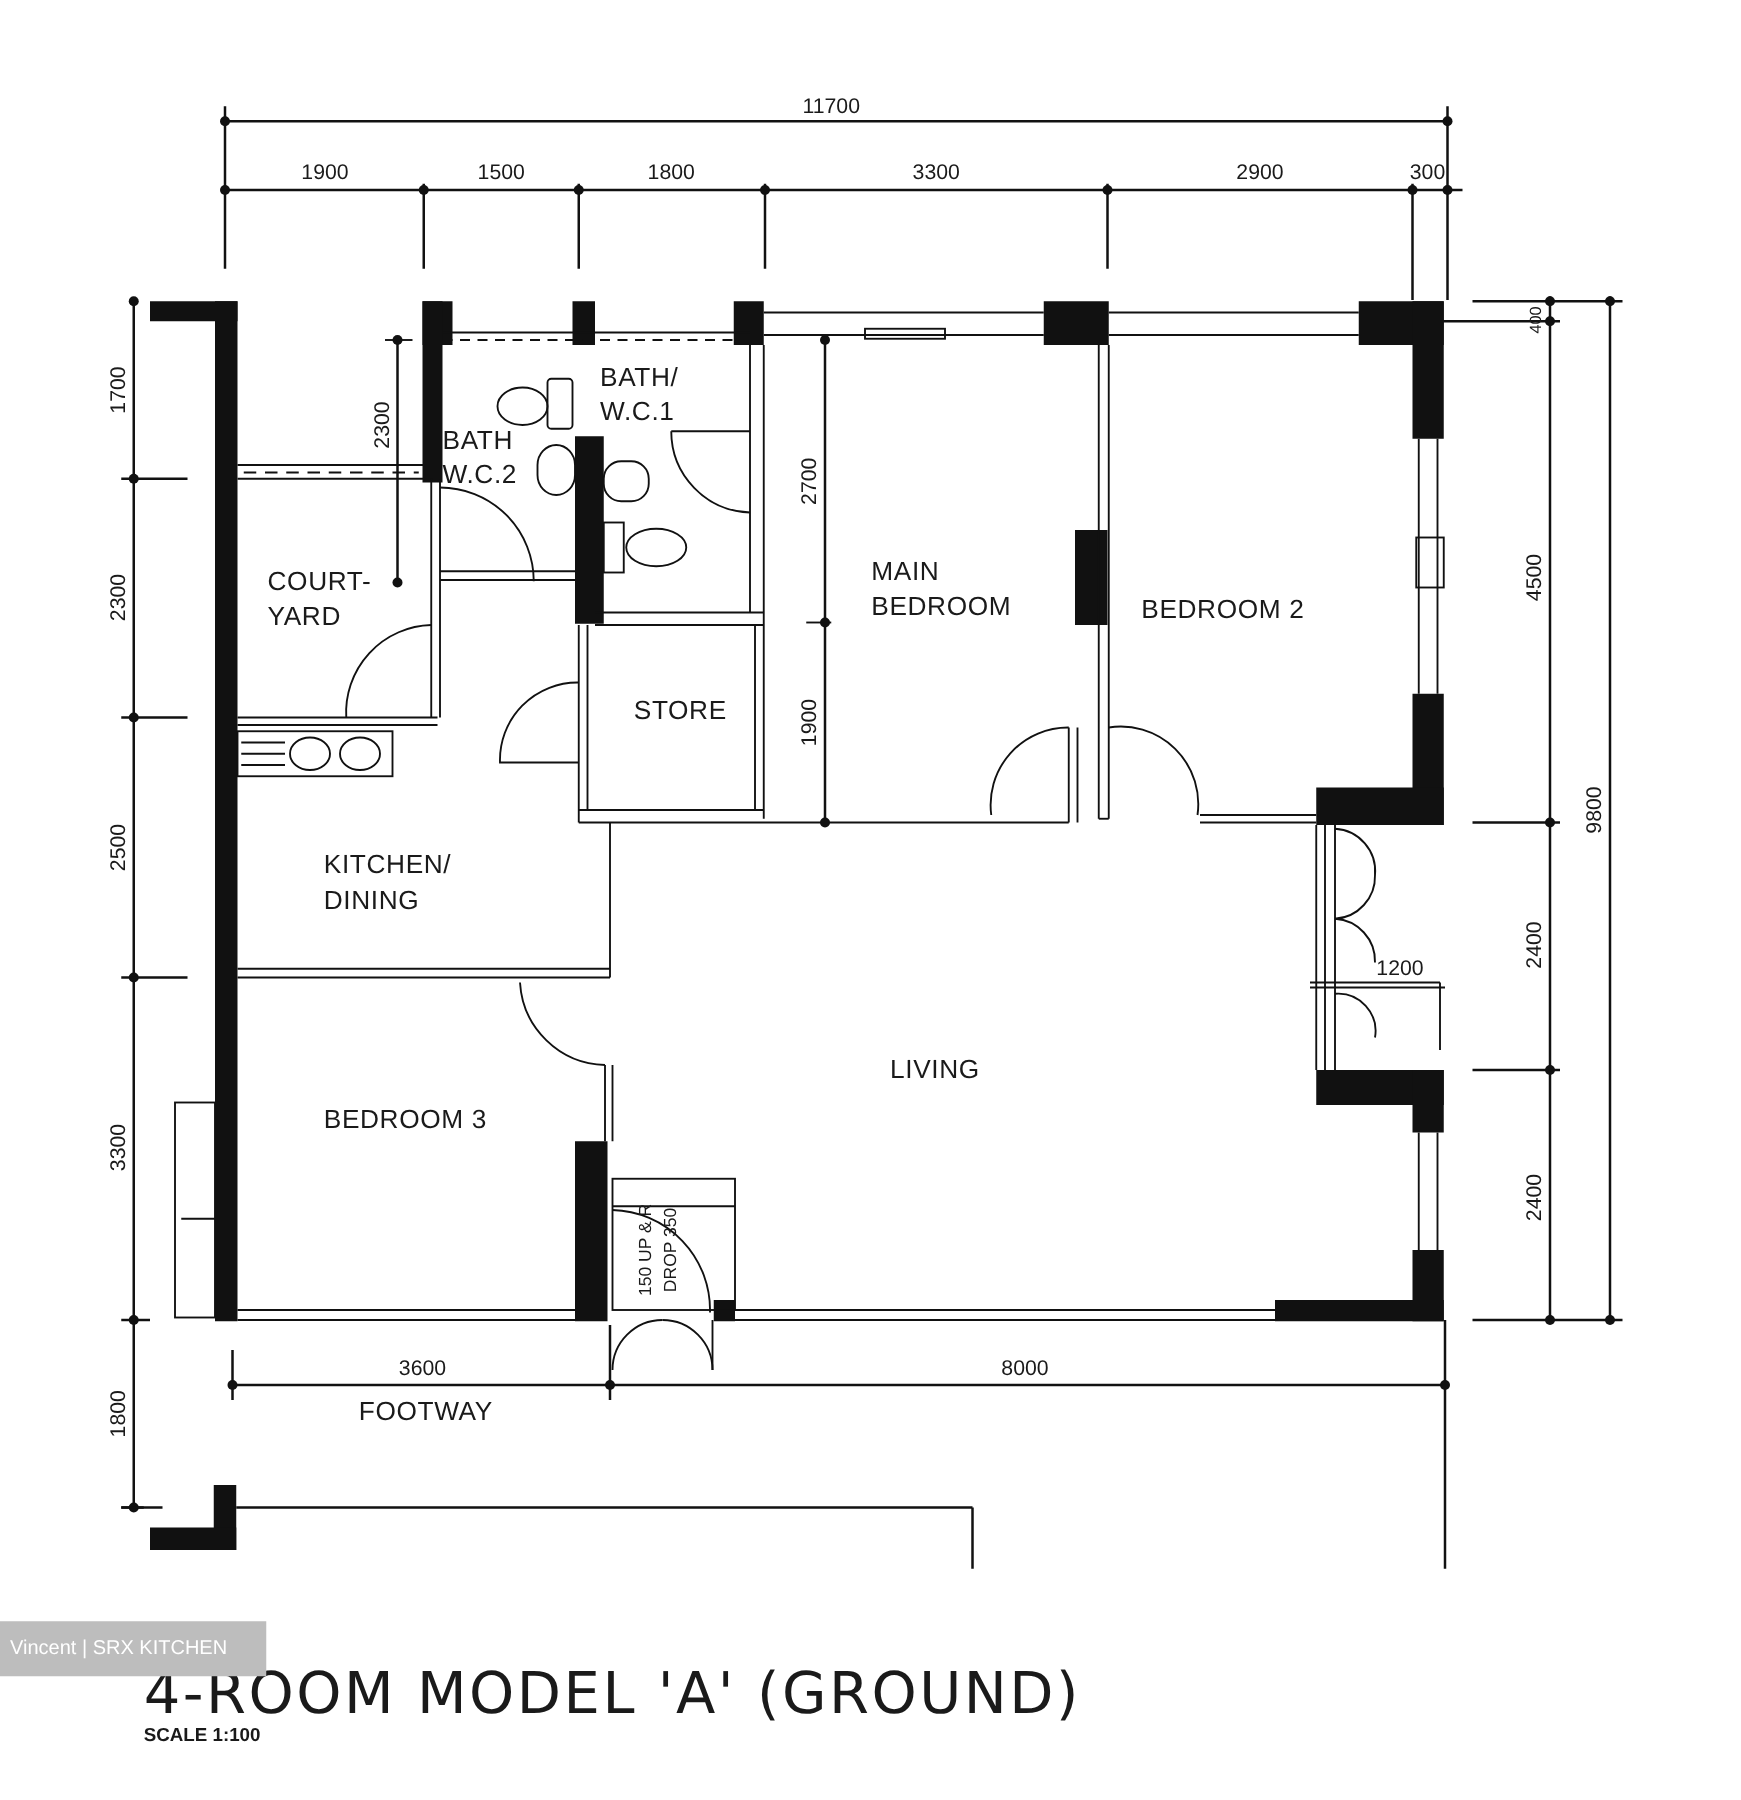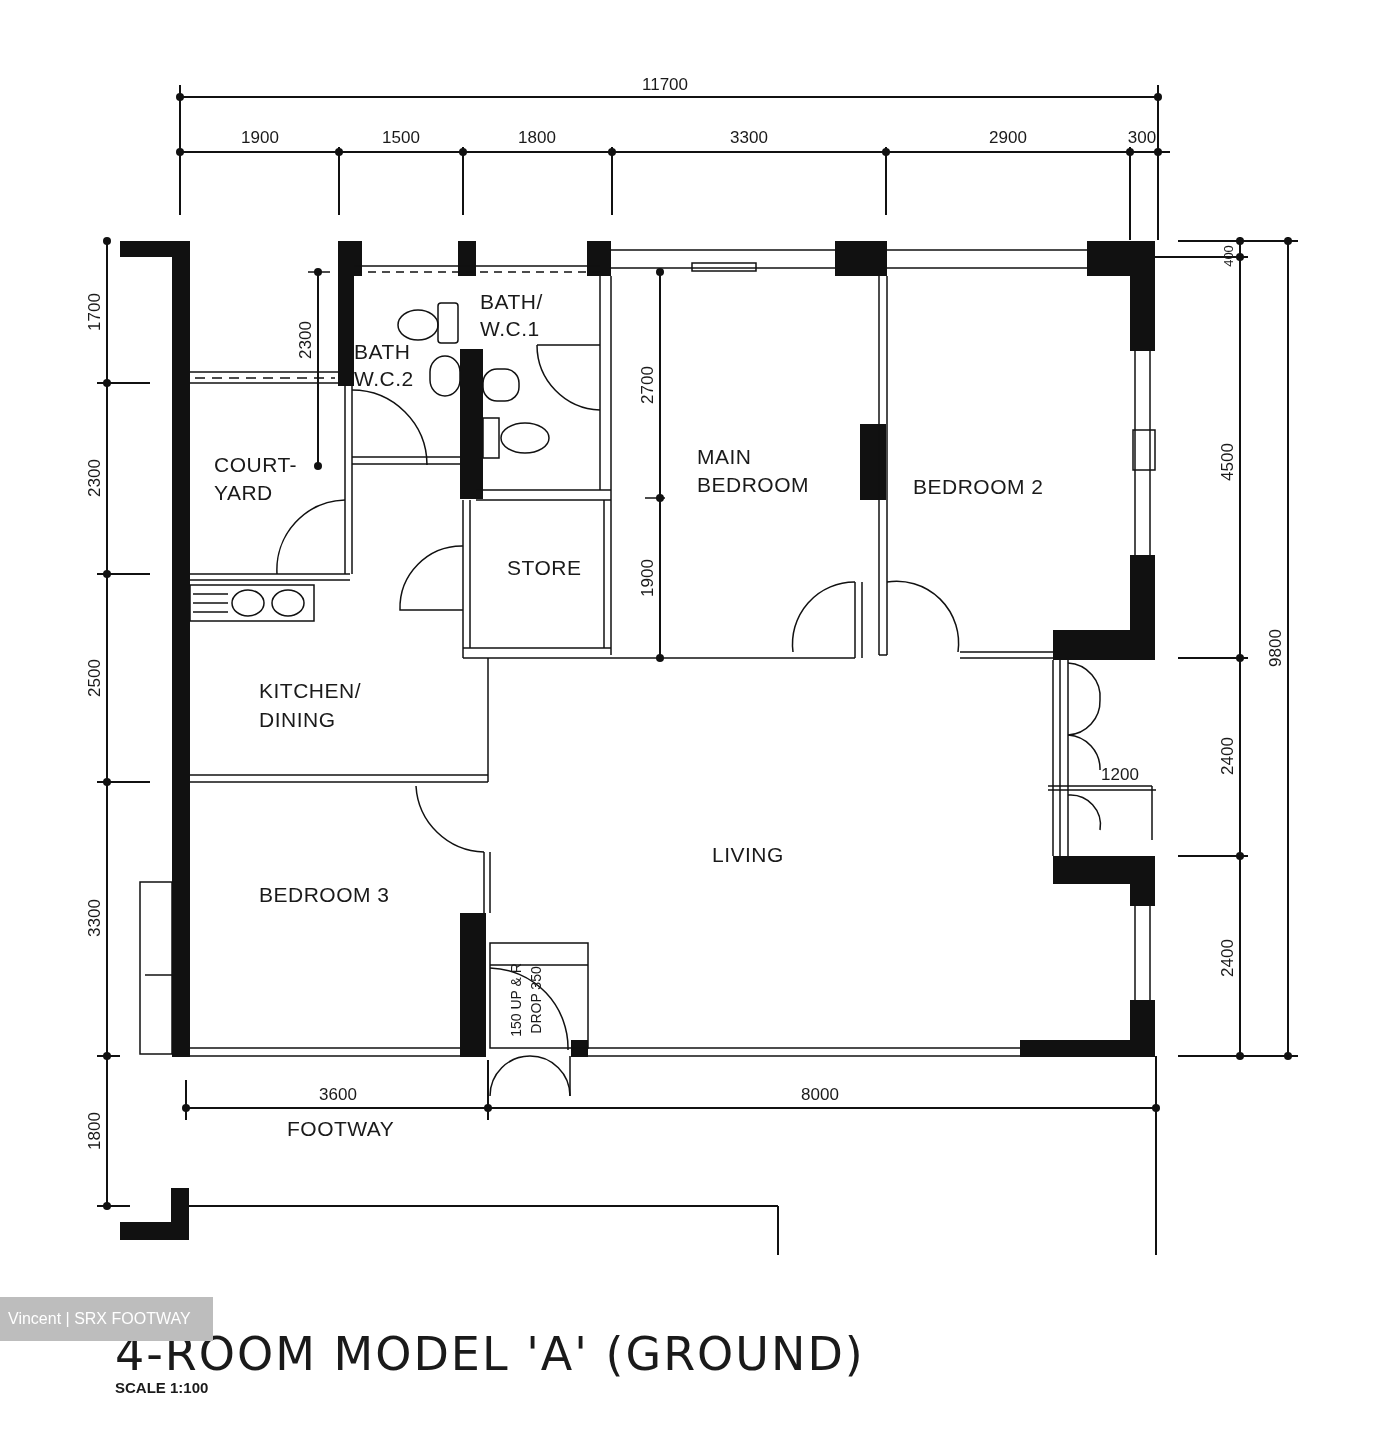--- a/index.html
+++ b/index.html
@@ -297,13 +297,13 @@
     <text class="room" x="259" y="727">DINING</text>
     <text class="room" x="712" y="862">LIVING</text>
     <text class="room" x="259" y="902">BEDROOM 3</text>
     <text class="room" x="287" y="1136">FOOTWAY</text>
   </g>
 
   <text class="title" x="115" y="1370">4-ROOM MODEL 'A' (GROUND)</text>
   <text class="scale" x="115" y="1393">SCALE 1:100</text>
 </svg>
 
-<div class="watermark">Vincent | SRX FOOTWAY</div>
+<div class="watermark">Vincent | SRX KITCHEN</div>
 
 </body></html>

